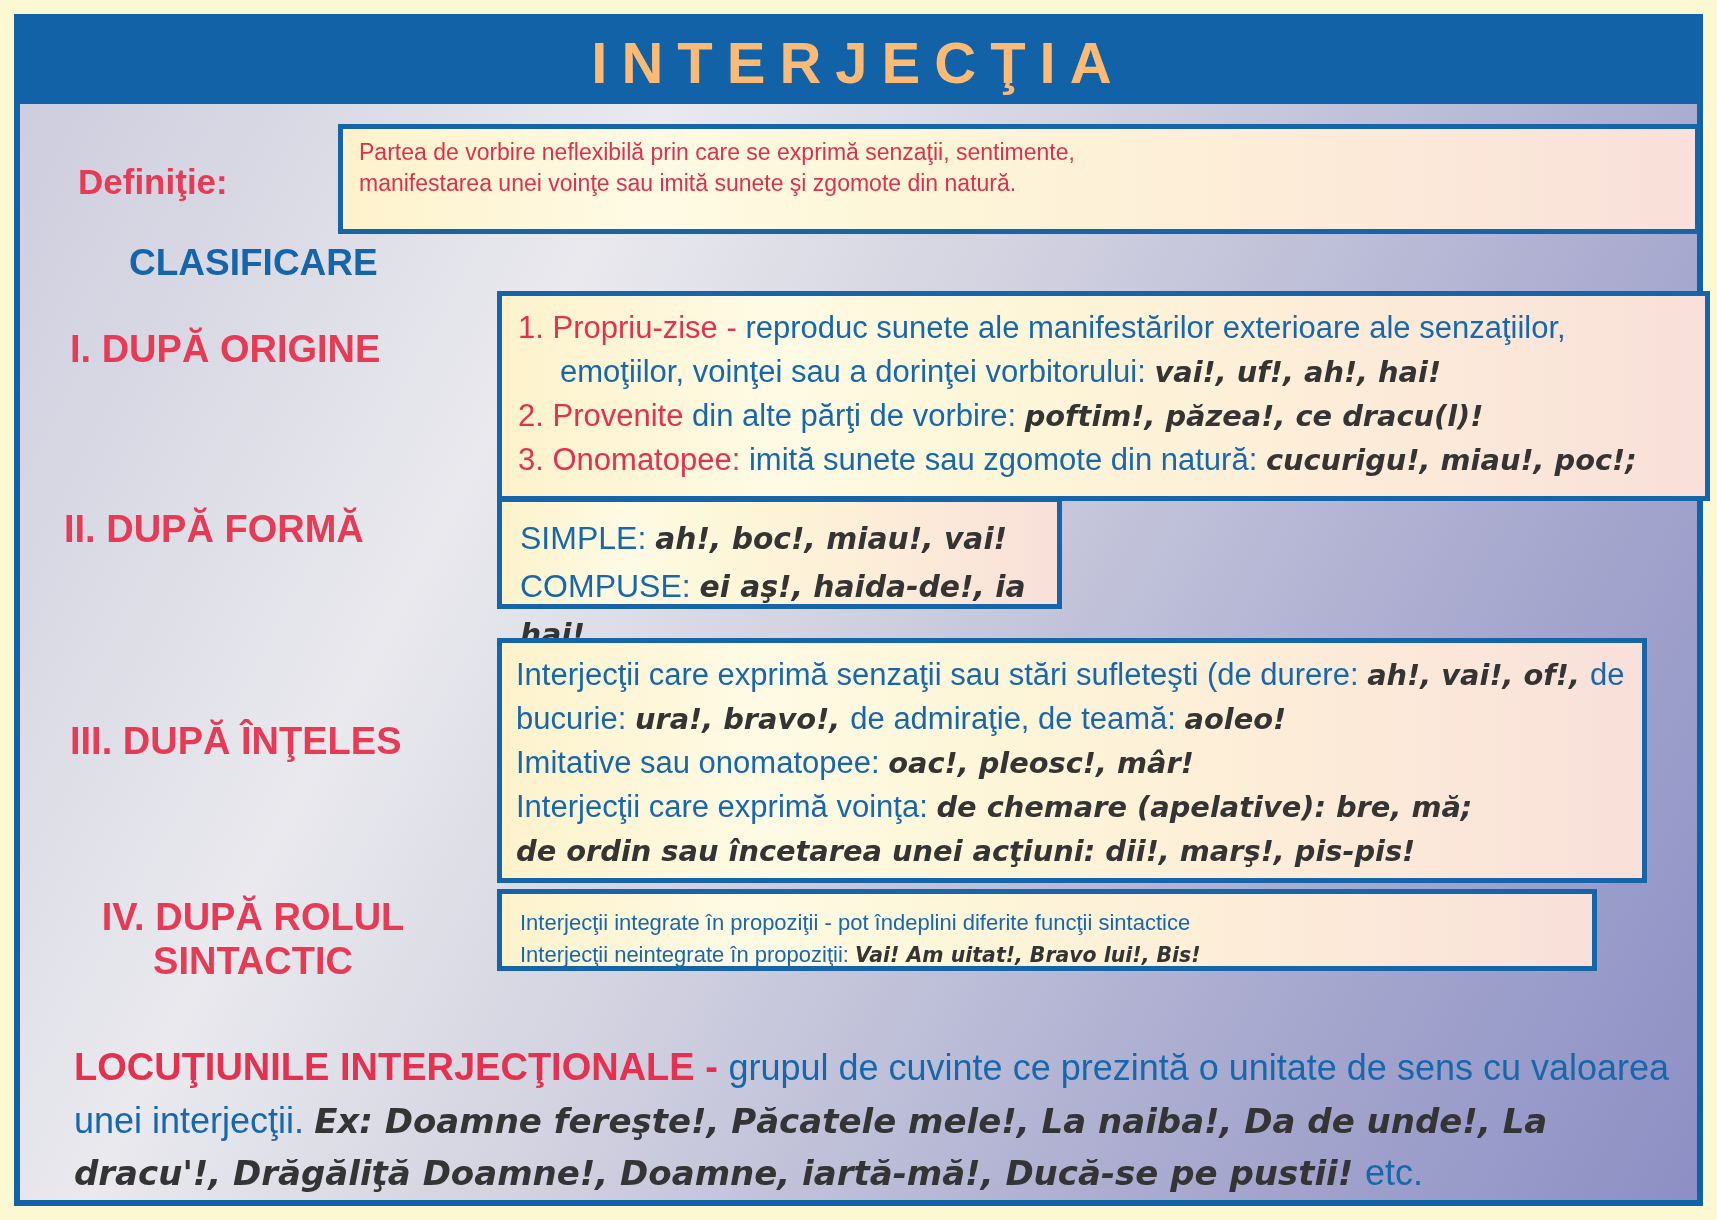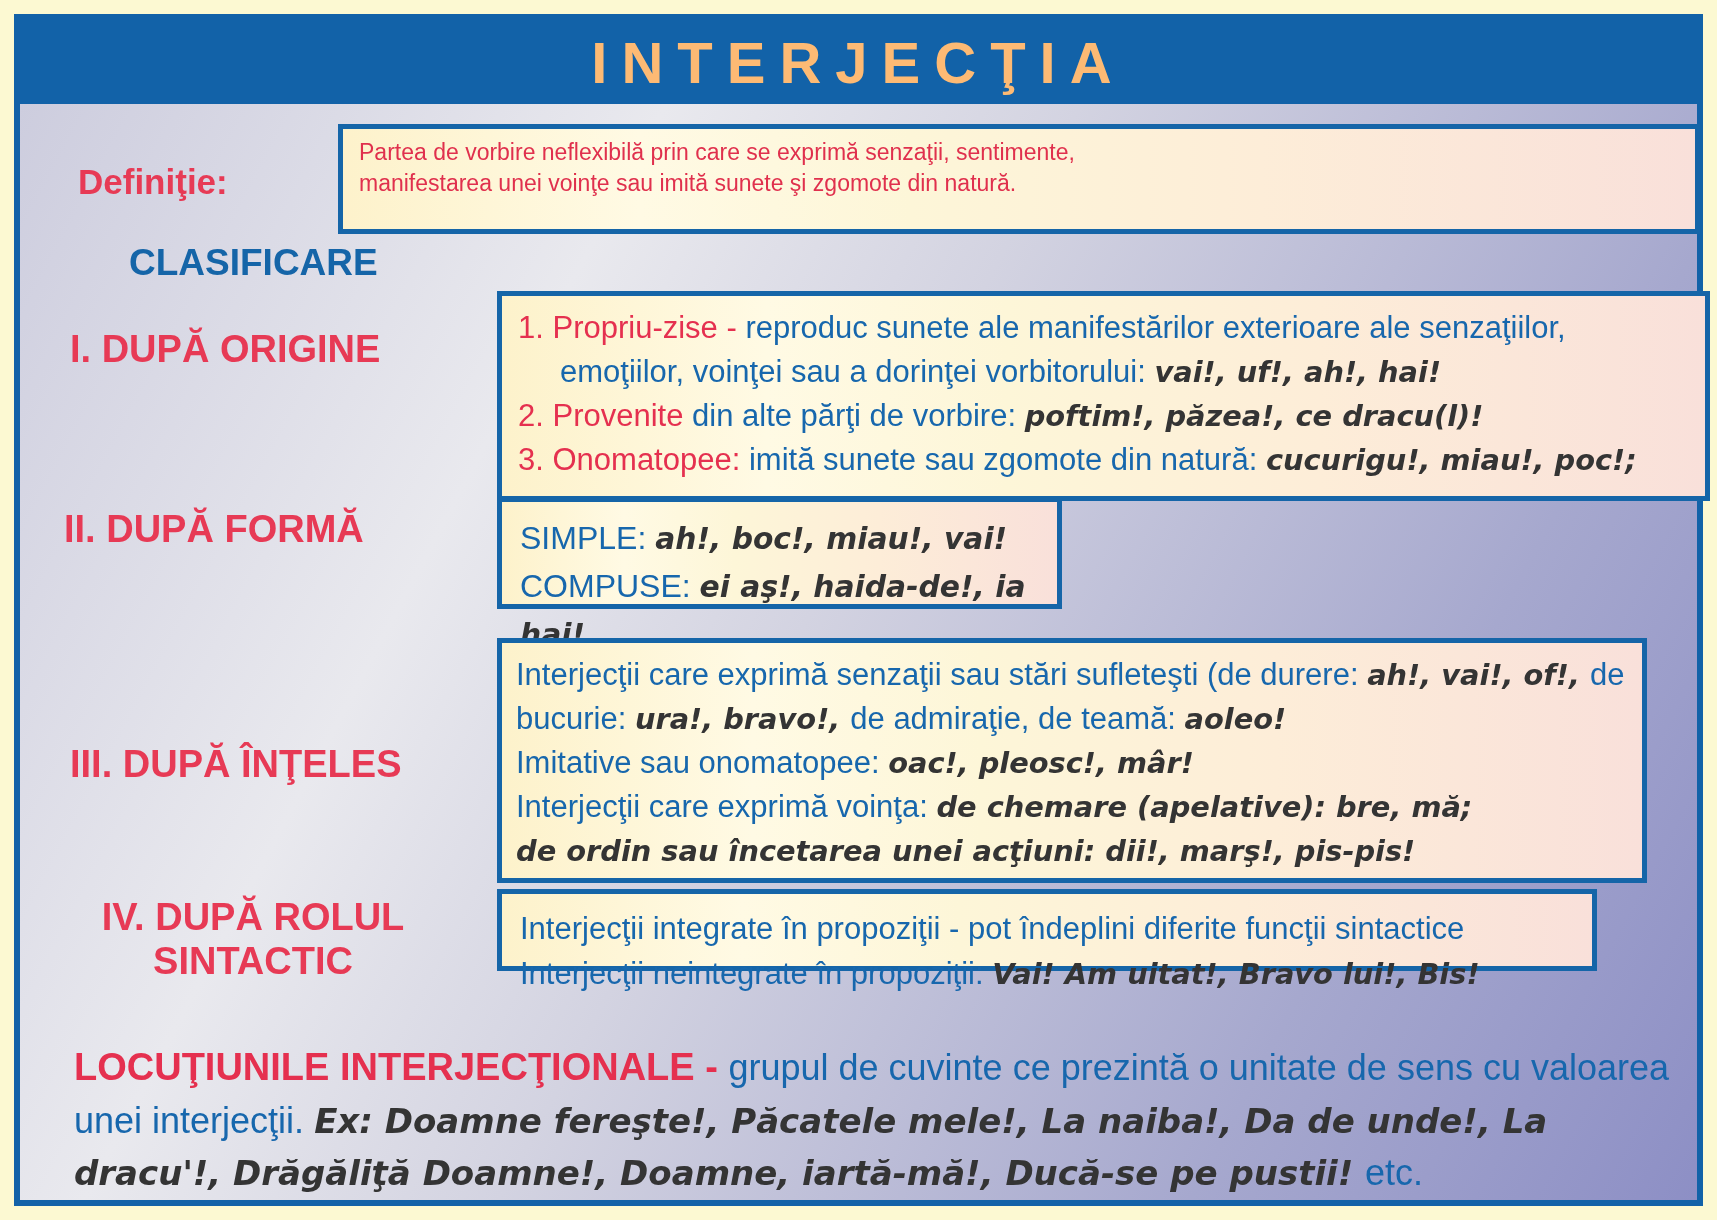--- a/index.html
+++ b/index.html
@@ -44,24 +44,24 @@
   .def-box {
     left:318px; top:104px; width:1362px; height:110px;
     padding:8px 16px 6px 16px;
     font-size:23px; line-height:1.35; color:#e0304d;
     white-space:pre-line;
   }
   .label-1 { left:50px; top:308px; width:360px; font-size:38px; }
   .box-1   { left:477px; top:271px; width:1213px; height:210px; padding:10px 8px 8px 16px; font-size:31px; line-height:1.42; }
   .label-2 { left:44px; top:488px; width:330px; font-size:38px; }
   .box-2   { left:477px; top:477px; width:565px; height:112px; padding:12px 16px 20px 18px; font-size:32px; line-height:1.5; }
-  .label-3 { left:50px; top:723px; width:400px; font-size:38px; }
+  .label-3 { left:50px; top:700px; width:400px; font-size:38px; }
   .box-3   { left:477px; top:607px; width:1150px; height:245px; padding:10px 14px 8px 14px; font-size:31px; line-height:1.42;margin-top:11px; }
   .label-4 { left:28px; top:876px; width:410px; font-size:38px; text-align:center; }
-  .box-4   { left:477px; top:869px; width:1100px; height:82px; padding:13px 16px 8px 18px; font-size:31px; line-height:1.45; }
+  .box-4   { left:477px; top:869px; width:1100px; height:82px; padding:13px 16px 8px 18px; font-size:22px; line-height:1.45; }
 
   .hang { padding-left:42px; text-indent:-42px; }
 
   .t-red  { color:#e5304f; }
   .t-blue { color:#1767ad; }
   .t-ex   { font-family:"DejaVu Sans", sans-serif; font-style:italic; font-weight:600; color:#343434; font-size:0.93em; }
 
   .footer {
     left:54px; top:1020px; width:1618px;
     font-size:36px; line-height:1.45;

